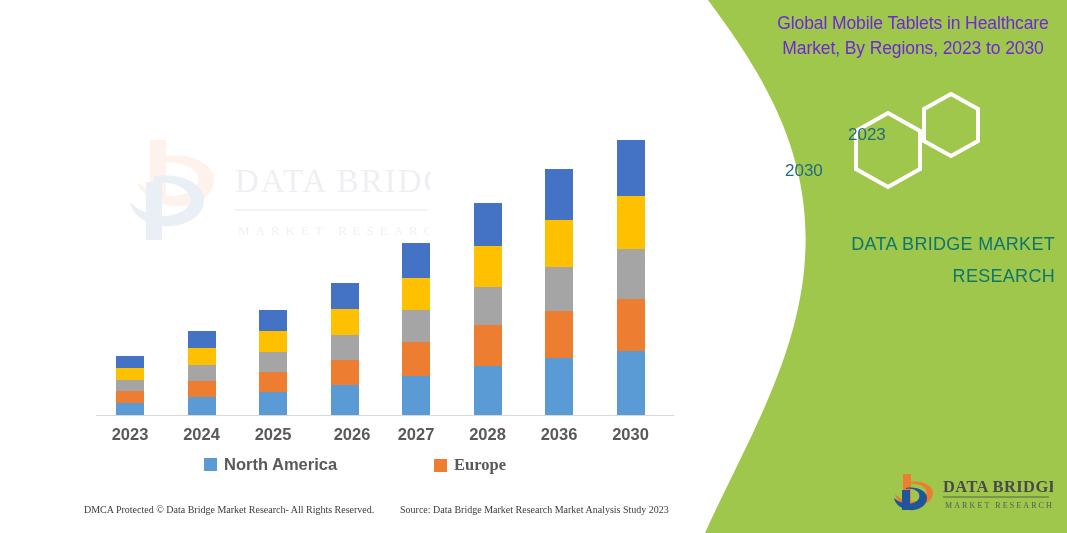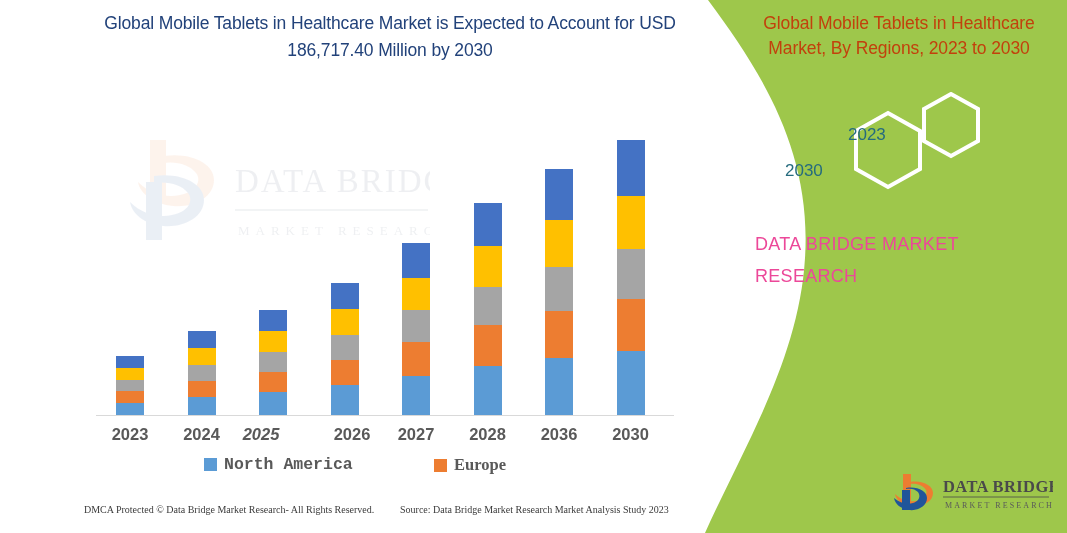--- a/index.html
+++ b/index.html
@@ -15,37 +15,37 @@
   .green-panel{
     position:absolute;top:0;left:0;width:1067px;height:533px;
     pointer-events:none;
   }
   .green-panel svg{display:block;}
 
   .right-content{
     position:absolute;top:0;right:0;width:330px;height:533px;
   }
   .panel-title{
-    position:absolute;top:11px;left:12px;width:300px;
-    text-align:center;color:#c2410c;
+    position:absolute;top:11px;left:26px;width:300px;
+    text-align:center;color:#6d28d9;
     font-size:17.5px;line-height:25px;font-weight:400;
     letter-spacing:-0.1px;
   }
 
   .hex-wrap{position:absolute;top:92px;left:95px;width:190px;height:115px;}
   .hex-wrap svg{display:block;}
   .hex-label{
     position:absolute;font-size:17px;color:#256b7e;font-weight:400;
   }
   .hex-label.y2023{left:111px;top:125px;}
   .hex-label.y2030{left:48px;top:161px;}
 
   .dbmr-text{
     position:absolute;top:228px;left:18px;width:300px;
-    text-align:left;color:#ec4899;
+    text-align:right;color:#0f766e;
     font-size:18px;line-height:32px;letter-spacing:.3px;
   }
 
   
   .logo-br{position:absolute;left:893px;top:470px;width:160px;height:48px;}
   .logo-br svg{display:block;}
 
   
   .main-title{
     position:absolute;left:90px;top:10px;width:600px;
@@ -83,21 +83,21 @@
     font-size:16.5px;font-weight:bold;color:#595959;top:0;
   }
 
   .legend{
     position:absolute;left:96px;top:455px;width:578px;height:24px;
   }
   .legend-item{
     position:absolute;display:flex;align-items:center;gap:7px;
     font-size:16.5px;font-weight:bold;color:#595959;
   }
-  .legend-item.na{left:108px;font-family:Liberation Mono, monospace;}
+  .legend-item.na{left:108px;}
   .legend-item.eu{left:338px;font-family:Liberation Serif, serif;}
   .swatch{width:13px;height:13px;display:inline-block;}
 
   
   .footer{
     position:absolute;left:0;top:504px;width:700px;height:20px;
     font-family:"Liberation Serif", serif;
     font-size:10px;color:#3b3b3b;
   }
   .footer .f1{position:absolute;left:84px;top:0;white-space:nowrap;}
@@ -142,21 +142,20 @@
         <path d="M17,12 C30,10 40,16 40,23 C40,31 31,36 21,36 C11,36 3,31 2,24 C8,30 16,32 23,31 C31,30 35,25 33,20 C31,16 24,13 17,14 Z" fill="#ED7D31"></path>
         <path d="M13,18 C24,16 34,21 34,28 C34,36 25,41 16,40 C8,39 2,34 1,28 C7,33 14,35 20,33 C26,31 28,26 25,22 C22,19 18,18 13,19 Z" fill="#20559A"></path>
         <path d="M9,20 L17,20 L17,40 L9,40 Z" fill="#20559A"></path>
       </g>
       <text x="50" y="22" font-family="Liberation Serif, serif" font-size="16.5" font-weight="bold" letter-spacing="0.4" fill="#4a4a4a">DATA BRIDGE</text>
       <line x1="50" y1="27" x2="156" y2="27" stroke="#4a4a4a" stroke-width="0.8"></line>
       <text x="52" y="38" font-family="Liberation Serif, serif" font-size="8" letter-spacing="2.1" fill="#5a5a5a">MARKET  RESEARCH</text>
     </svg>
   </div>
 
-  <div class="main-title">Global Mobile Tablets in Healthcare Market is Expected to Account for USD 186,717.40 Million by 2030</div>
 
   <div class="chart-area">
 
     <div class="watermark">
       <svg width="300" height="190" viewBox="0 0 300 190" xmlns="http://www.w3.org/2000/svg">
         <g opacity="0.55">
           <path d="M20,10 L36,10 L36,70 L20,70 Z" fill="#ED7D31"></path>
           <path d="M34,26 C62,22 84,34 84,50 C84,67 64,78 43,76 C24,74 10,64 8,52 C20,64 36,68 50,65 C66,62 72,51 66,43 C60,35 46,31 34,33 Z" fill="#ED7D31"></path>
           <path d="M24,46 C52,42 74,54 74,70 C74,87 54,98 33,96 C14,94 2,84 0,72 C12,84 28,88 42,85 C58,82 64,71 58,63 C52,55 38,51 24,53 Z" fill="#20559A"></path>
           <path d="M16,52 L32,52 L32,110 L16,110 Z" fill="#20559A"></path>
@@ -223,21 +222,21 @@
           <div class="seg" title="Asia-Pacific 2030: 50" style="height: 49.3333px; background: rgb(165, 165, 165);"></div>
           <div class="seg" title="Europe 2030: 53" style="height: 52.2933px; background: rgb(237, 125, 49);"></div>
           <div class="seg" title="North America 2030: 66" style="height: 65.12px; background: rgb(91, 155, 213);"></div>
         </div>
       </div>
     <div class="axis-line"></div>
 
     <div class="xlabels">
         <div class="xlab" style="left: 4px;">2023</div>
         <div class="xlab" style="left: 75.5px;">2024</div>
-        <div class="xlab" style="left: 135px; font-style: italic;">2025</div>
+        <div class="xlab" style="left: 147px;">2025</div>
         <div class="xlab" style="left: 226px;">2026</div>
         <div class="xlab" style="left: 290px;">2027</div>
         <div class="xlab" style="left: 361.5px;">2028</div>
         <div class="xlab" style="left: 433px;">2036</div>
         <div class="xlab" style="left: 504.5px;">2030</div>
       </div>
 
     <div class="legend">
       <div class="legend-item na">
         <span class="swatch" style="background: rgb(91, 155, 213);"></span>

